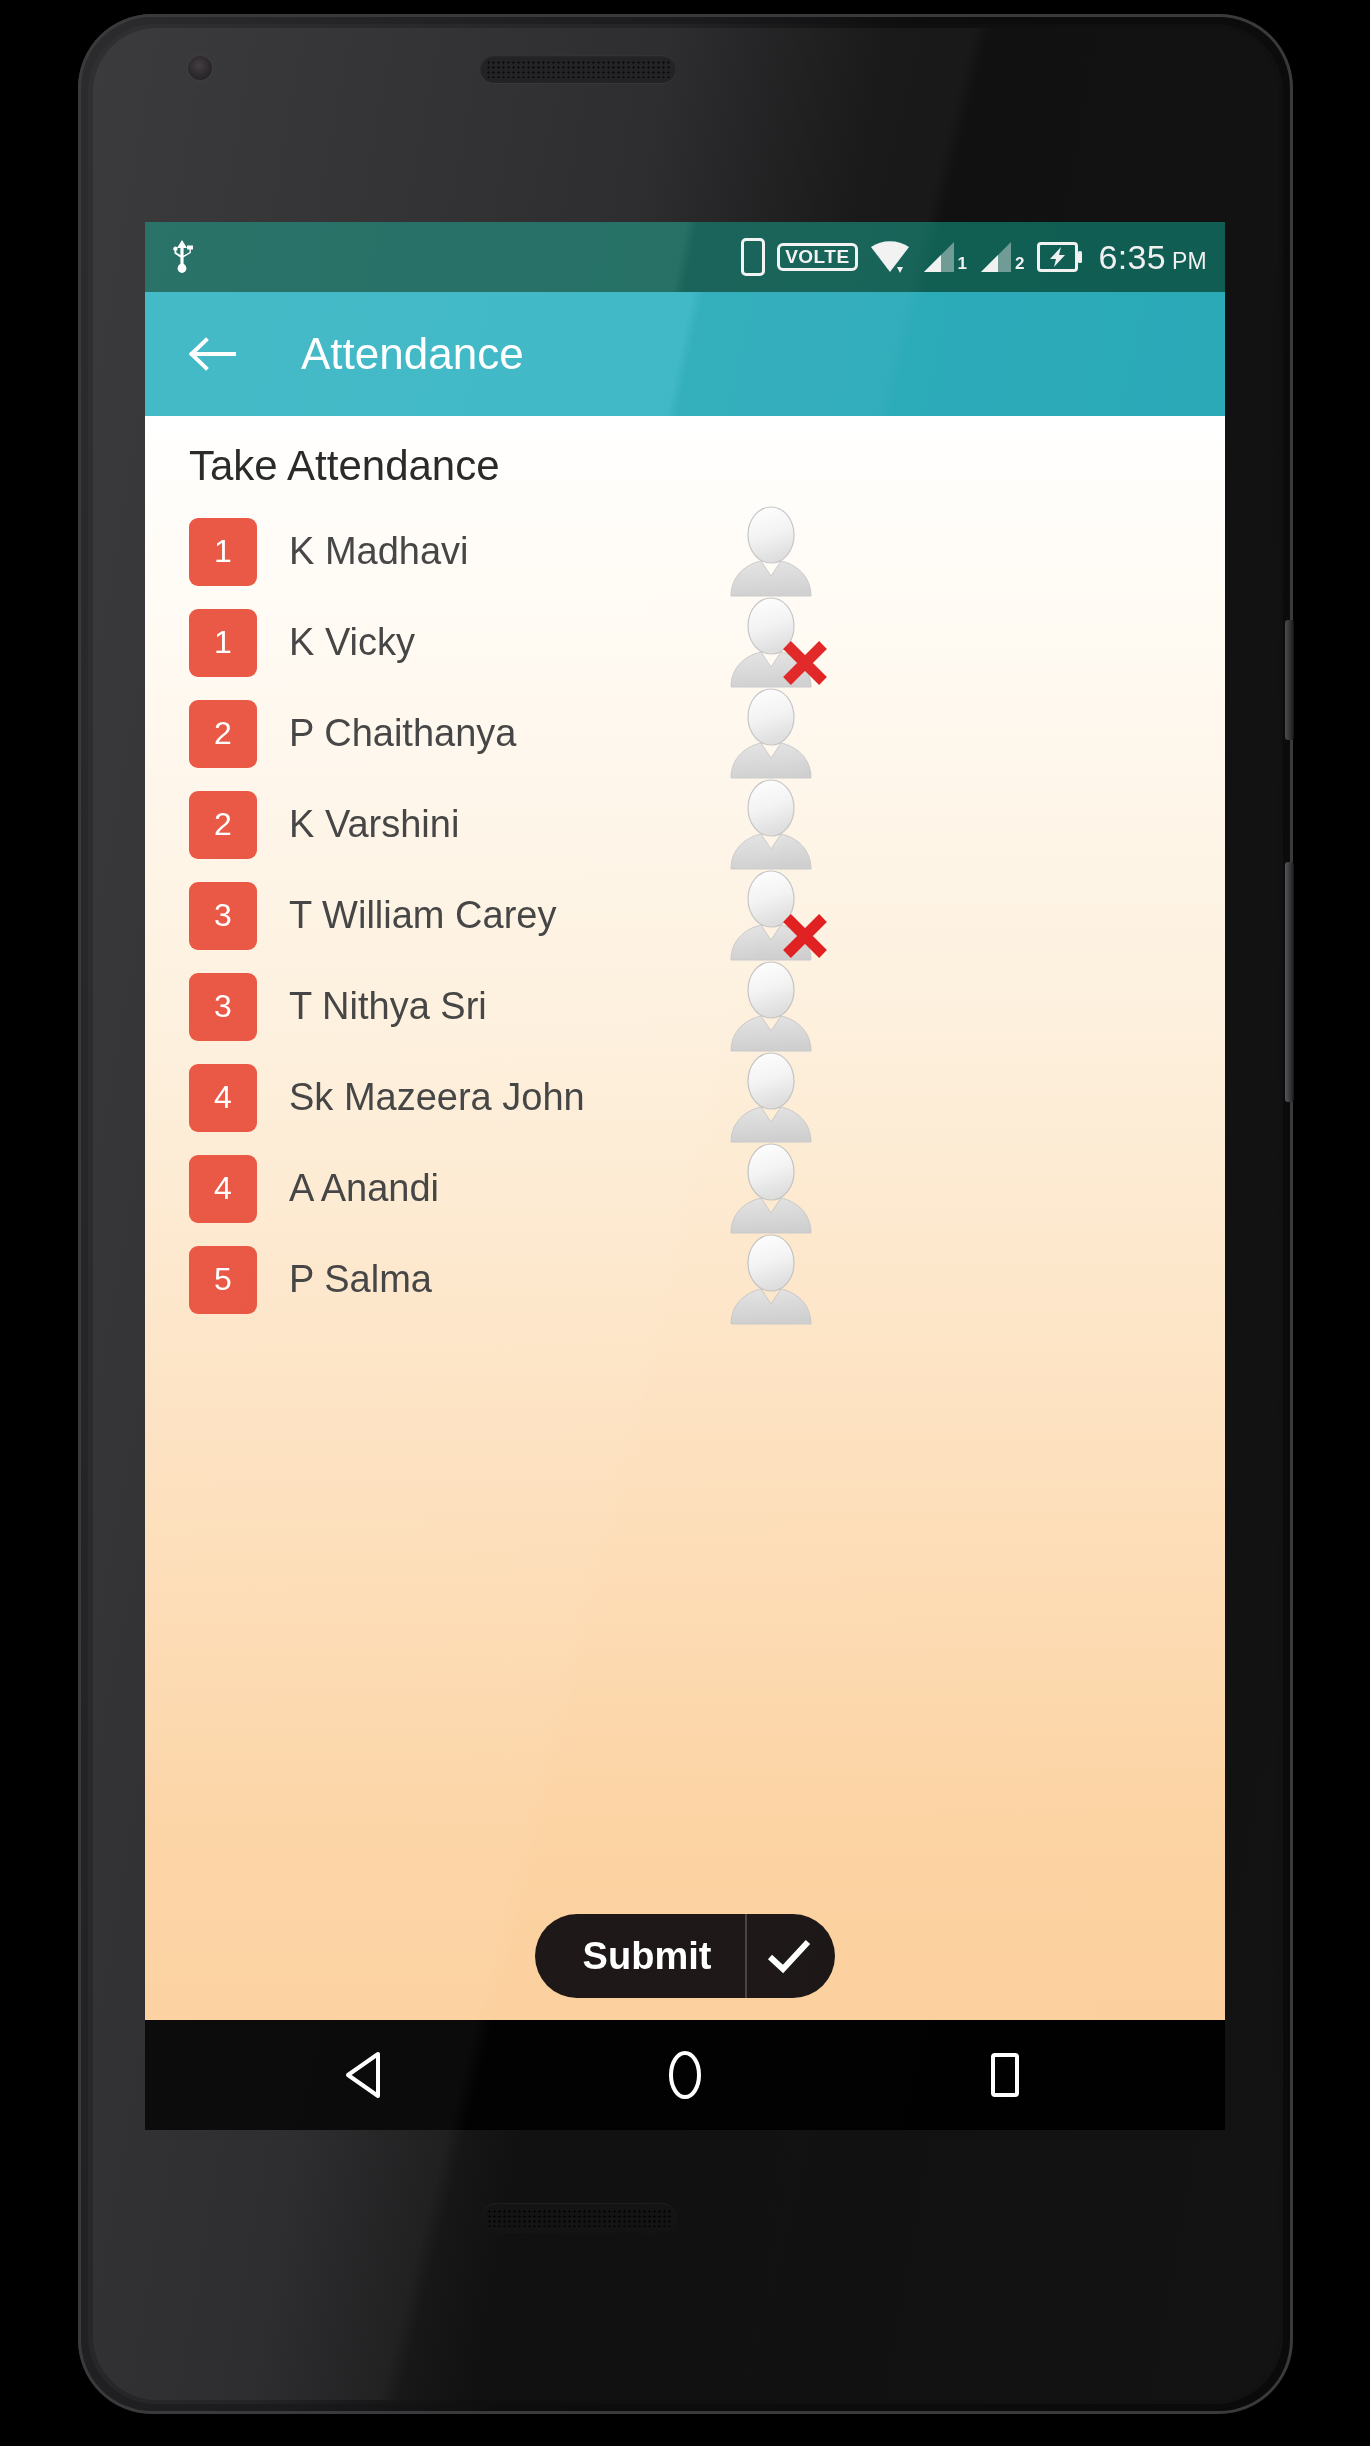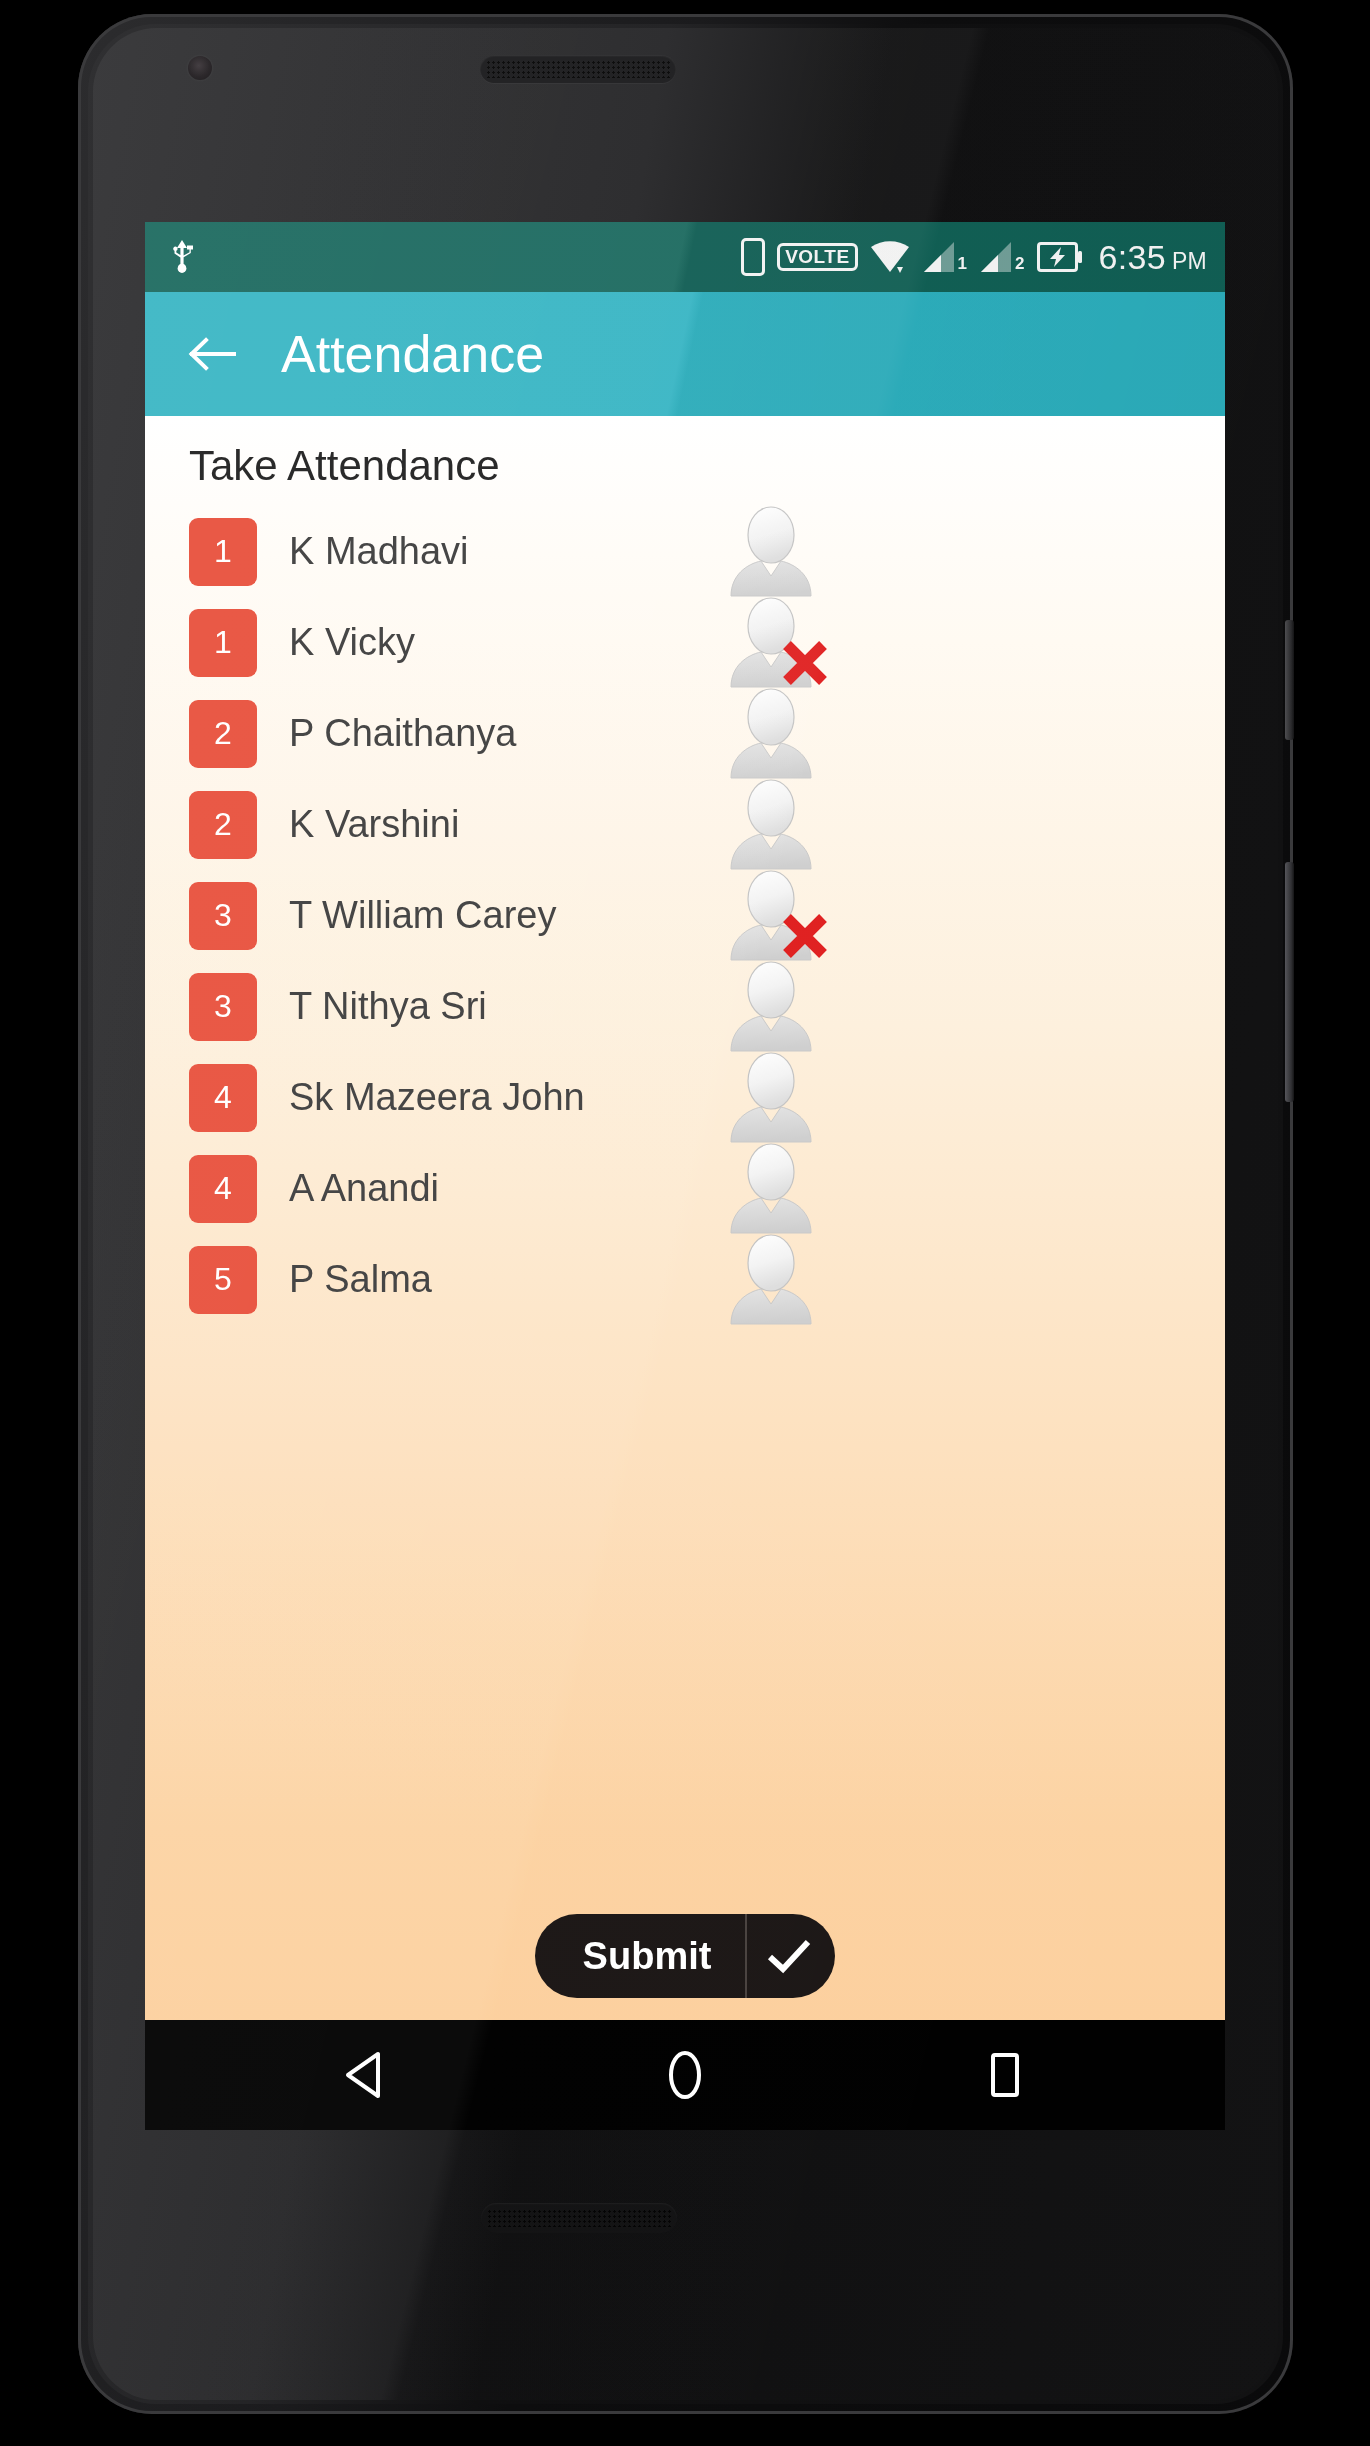--- a/index.html
+++ b/index.html
@@ -202,23 +202,23 @@
   }
   .back-btn {
     width: 70px; height: 70px;
     display: flex; align-items: center; justify-content: center;
     cursor: pointer;
     position: relative; z-index: 2;
   }
   .icon-back { width: 48px; height: 40px; }
   .appbar-title {
     color: #ffffff;
-    font-size: 52px;
+    font-size: 44px;
     font-weight: 500;
-    margin-left: 34px;
+    margin-left: 54px;
     position: relative; z-index: 2;
   }
 
   
   .content {
     position: relative;
     height: calc(1908px - 70px - 124px - 110px);
     background: linear-gradient(180deg, #ffffff 0%, #fffaf2 14%, #fdf0dd 38%, #fde0bd 66%, #fcd3a3 88%, #fcd09e 100%);
     overflow: hidden;
   }

